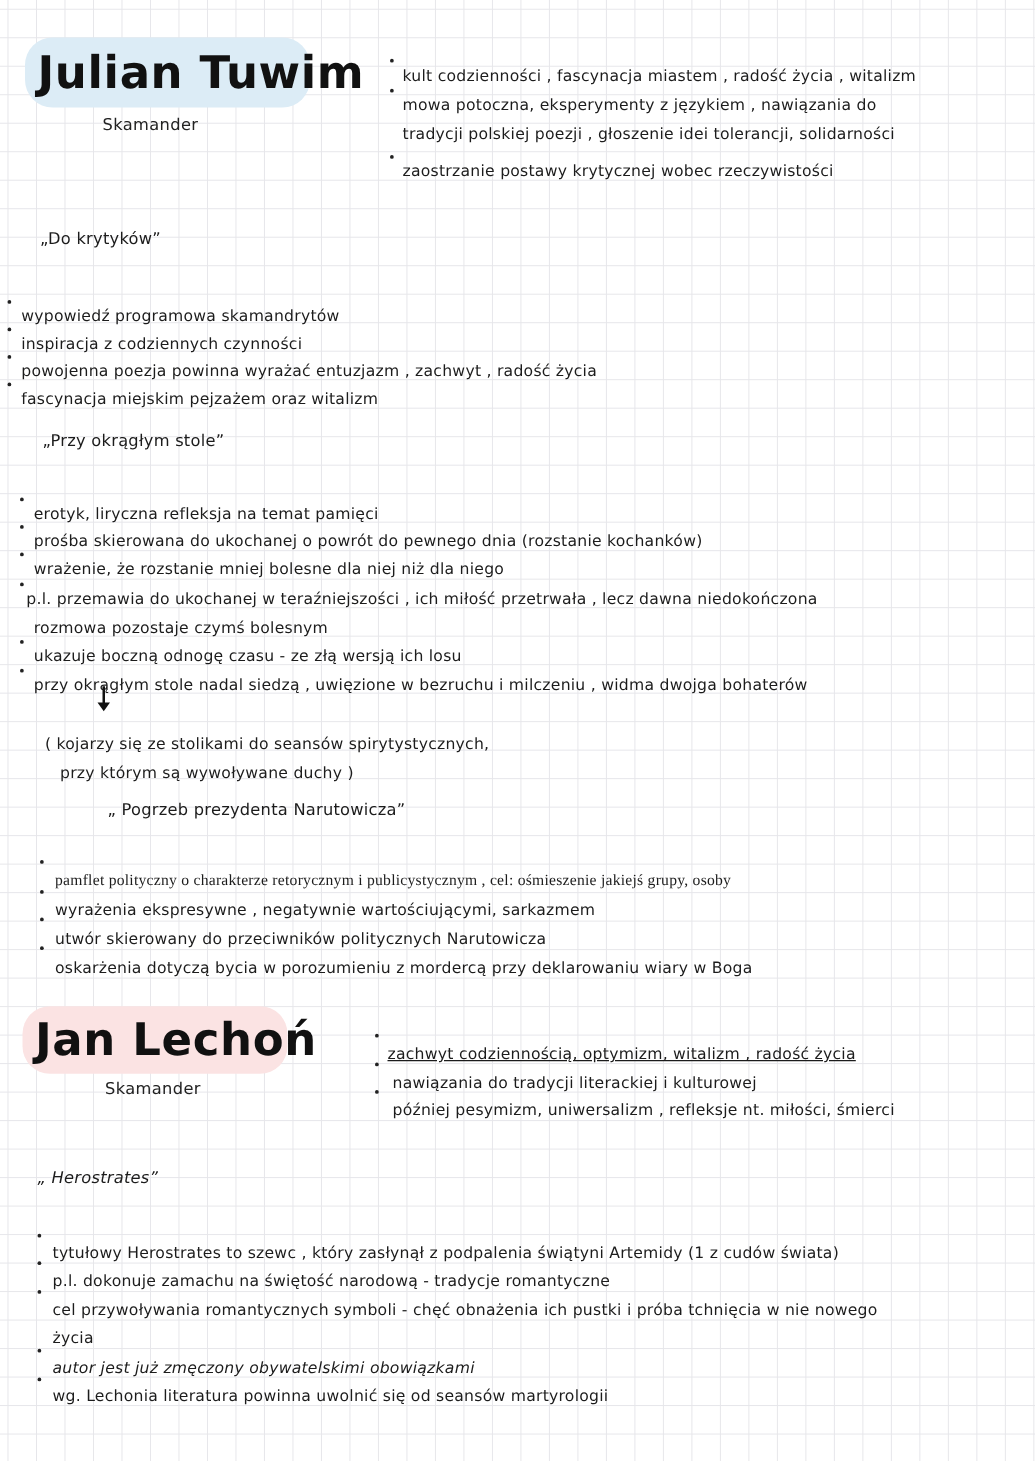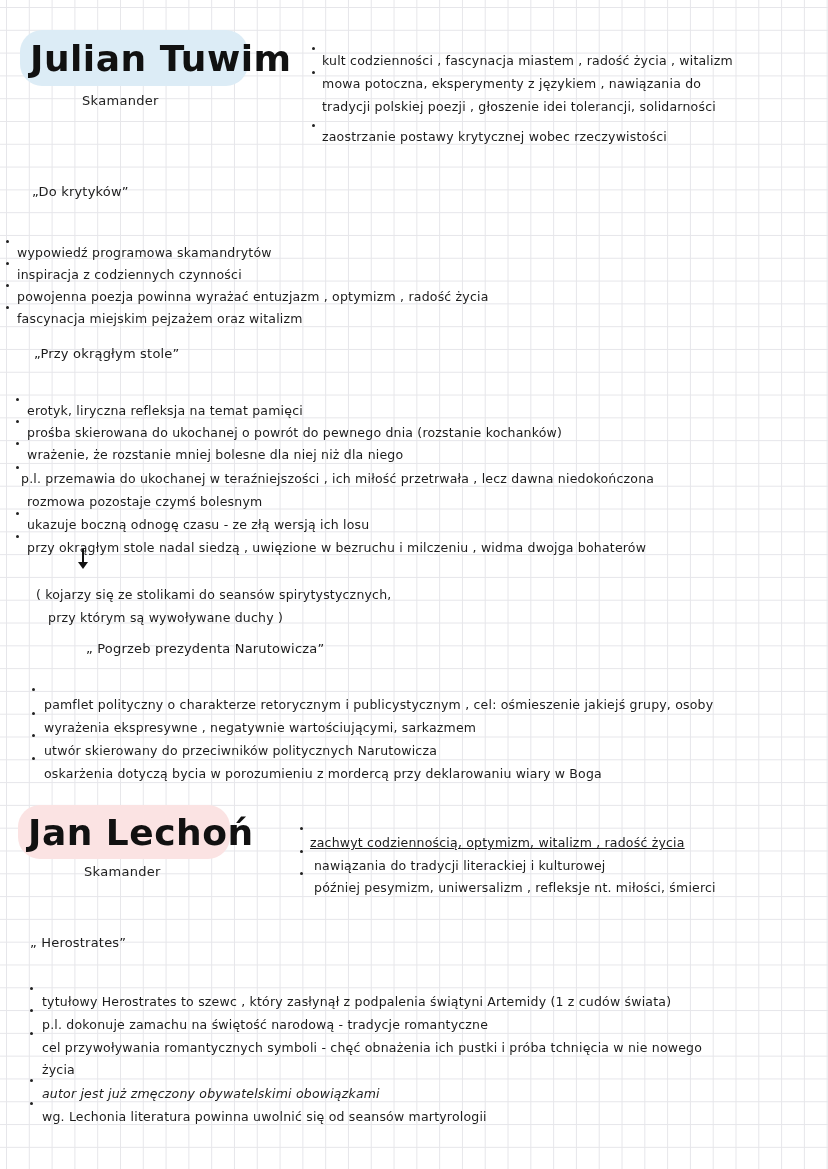--- a/index.html
+++ b/index.html
@@ -65,21 +65,21 @@
   <div class="line" style="left:322px; top:116px;">zaostrzanie postawy krytycznej  wobec rzeczywistości</div>
 </div>
 
 <div class="poem-title" style="left:32px; top:184px;">„Do krytyków”</div>
 <div>
   <div class="bullet" style="left:6px; top:240px;"></div>
   <div class="line" style="left:17px; top:232px;">wypowiedź programowa  skamandrytów</div>
   <div class="bullet" style="left:6px; top:262px;"></div>
   <div class="line" style="left:17px; top:254px;">inspiracja z codziennych czynności</div>
   <div class="bullet" style="left:6px; top:284px;"></div>
-  <div class="line" style="left:17px; top:276px;">powojenna poezja powinna  wyrażać entuzjazm , optymizm , radość życia</div>
+  <div class="line" style="left:17px; top:276px;">powojenna poezja powinna  wyrażać entuzjazm , zachwyt , radość życia</div>
   <div class="bullet" style="left:6px; top:306px;"></div>
   <div class="line" style="left:17px; top:298px;">fascynacja miejskim pejzażem  oraz witalizm</div>
 </div>
 
 <div class="poem-title" style="left:34px; top:346px;">„Przy okrągłym stole”</div>
 <div>
   <div class="bullet" style="left:16px; top:398px;"></div>
   <div class="line" style="left:27px; top:390px;">erotyk, liryczna refleksja  na temat pamięci</div>
   <div class="bullet" style="left:16px; top:420px;"></div>
   <div class="line" style="left:27px; top:412px;">prośba skierowana do ukochanej  o powrót do pewnego dnia  (rozstanie  kochanków)</div>
@@ -95,21 +95,21 @@
 </div>
 <div class="arrow" style="left:82px; top:549px; height:14px;"></div>
 <div>
   <div class="line" style="left:36px; top:574px;">( kojarzy się ze stolikami do  seansów  spirytystycznych,</div>
   <div class="line" style="left:48px; top:597px;">przy którym są wywoływane  duchy )</div>
 </div>
 
 <div class="poem-title" style="left:46px; top:641px;margin-left:40px;">„ Pogrzeb prezydenta Narutowicza”</div>
 <div>
   <div class="bullet" style="left:32px; top:688px;"></div>
-  <div class="line" style="left:44px; top:684px;">pamflet polityczny  o charakterze retorycznym i  publicystycznym , cel: ośmieszenie  jakiejś grupy, osoby</div>
+  <div class="line" style="left:44px; top:684px;font-family:Liberation Serif, serif;">pamflet polityczny  o charakterze retorycznym i  publicystycznym , cel: ośmieszenie  jakiejś grupy, osoby</div>
   <div class="bullet" style="left:32px; top:712px;"></div>
   <div class="line" style="left:44px; top:707px;">wyrażenia ekspresywne , negatywnie wartościującymi, sarkazmem</div>
   <div class="bullet" style="left:32px; top:734px;"></div>
   <div class="line" style="left:44px; top:730px;">utwór skierowany do przeciwników  politycznych Narutowicza</div>
   <div class="bullet" style="left:32px; top:757px;"></div>
   <div class="line" style="left:44px; top:753px;">oskarżenia dotyczą bycia w porozumieniu z mordercą  przy deklarowaniu wiary w Boga</div>
 </div>
 
 <div class="title-hl" style="left:18px; top:805px; width:212px; height:54px; background:#fbe3e3;"></div>
 <div class="title" style="left:28px; top:812px;">Jan Lechoń</div>
@@ -117,21 +117,21 @@
 
 <div>
   <div class="bullet" style="left:300px; top:827px;"></div>
   <div class="line" style="left:310px; top:822px;text-decoration:underline;">zachwyt codziennością, optymizm,  witalizm , radość życia</div>
   <div class="bullet" style="left:300px; top:850px;"></div>
   <div class="line" style="left:314px; top:845px;">nawiązania do tradycji literackiej  i kulturowej</div>
   <div class="bullet" style="left:300px; top:872px;"></div>
   <div class="line" style="left:314px; top:867px;">później pesymizm, uniwersalizm , refleksje nt. miłości, śmierci</div>
 </div>
 
-<div class="poem-title" style="left:30px; top:935px;">„ Herostrates”</div>
+<div class="poem-title" style="left:30px; top:935px;font-style:italic;">„ Herostrates”</div>
 <div>
   <div class="bullet" style="left:30px; top:987px;"></div>
   <div class="line" style="left:42px; top:981px;">tytułowy Herostrates to szewc , który zasłynął  z podpalenia  świątyni  Artemidy  (1 z cudów świata)</div>
   <div class="bullet" style="left:30px; top:1009px;"></div>
   <div class="line" style="left:42px; top:1004px;">p.l. dokonuje zamachu na  świętość  narodową  - tradycje romantyczne</div>
   <div class="bullet" style="left:30px; top:1032px;"></div>
   <div class="line" style="left:42px; top:1027px;">cel przywoływania romantycznych  symboli -  chęć obnażenia ich  pustki i  próba  tchnięcia w nie  nowego</div>
   <div class="line" style="left:42px; top:1049px;">życia</div>
   <div class="bullet" style="left:30px; top:1079px;"></div>
   <div class="line" style="left:42px; top:1073px;font-style:italic;">autor jest już zmęczony  obywatelskimi  obowiązkami</div>

